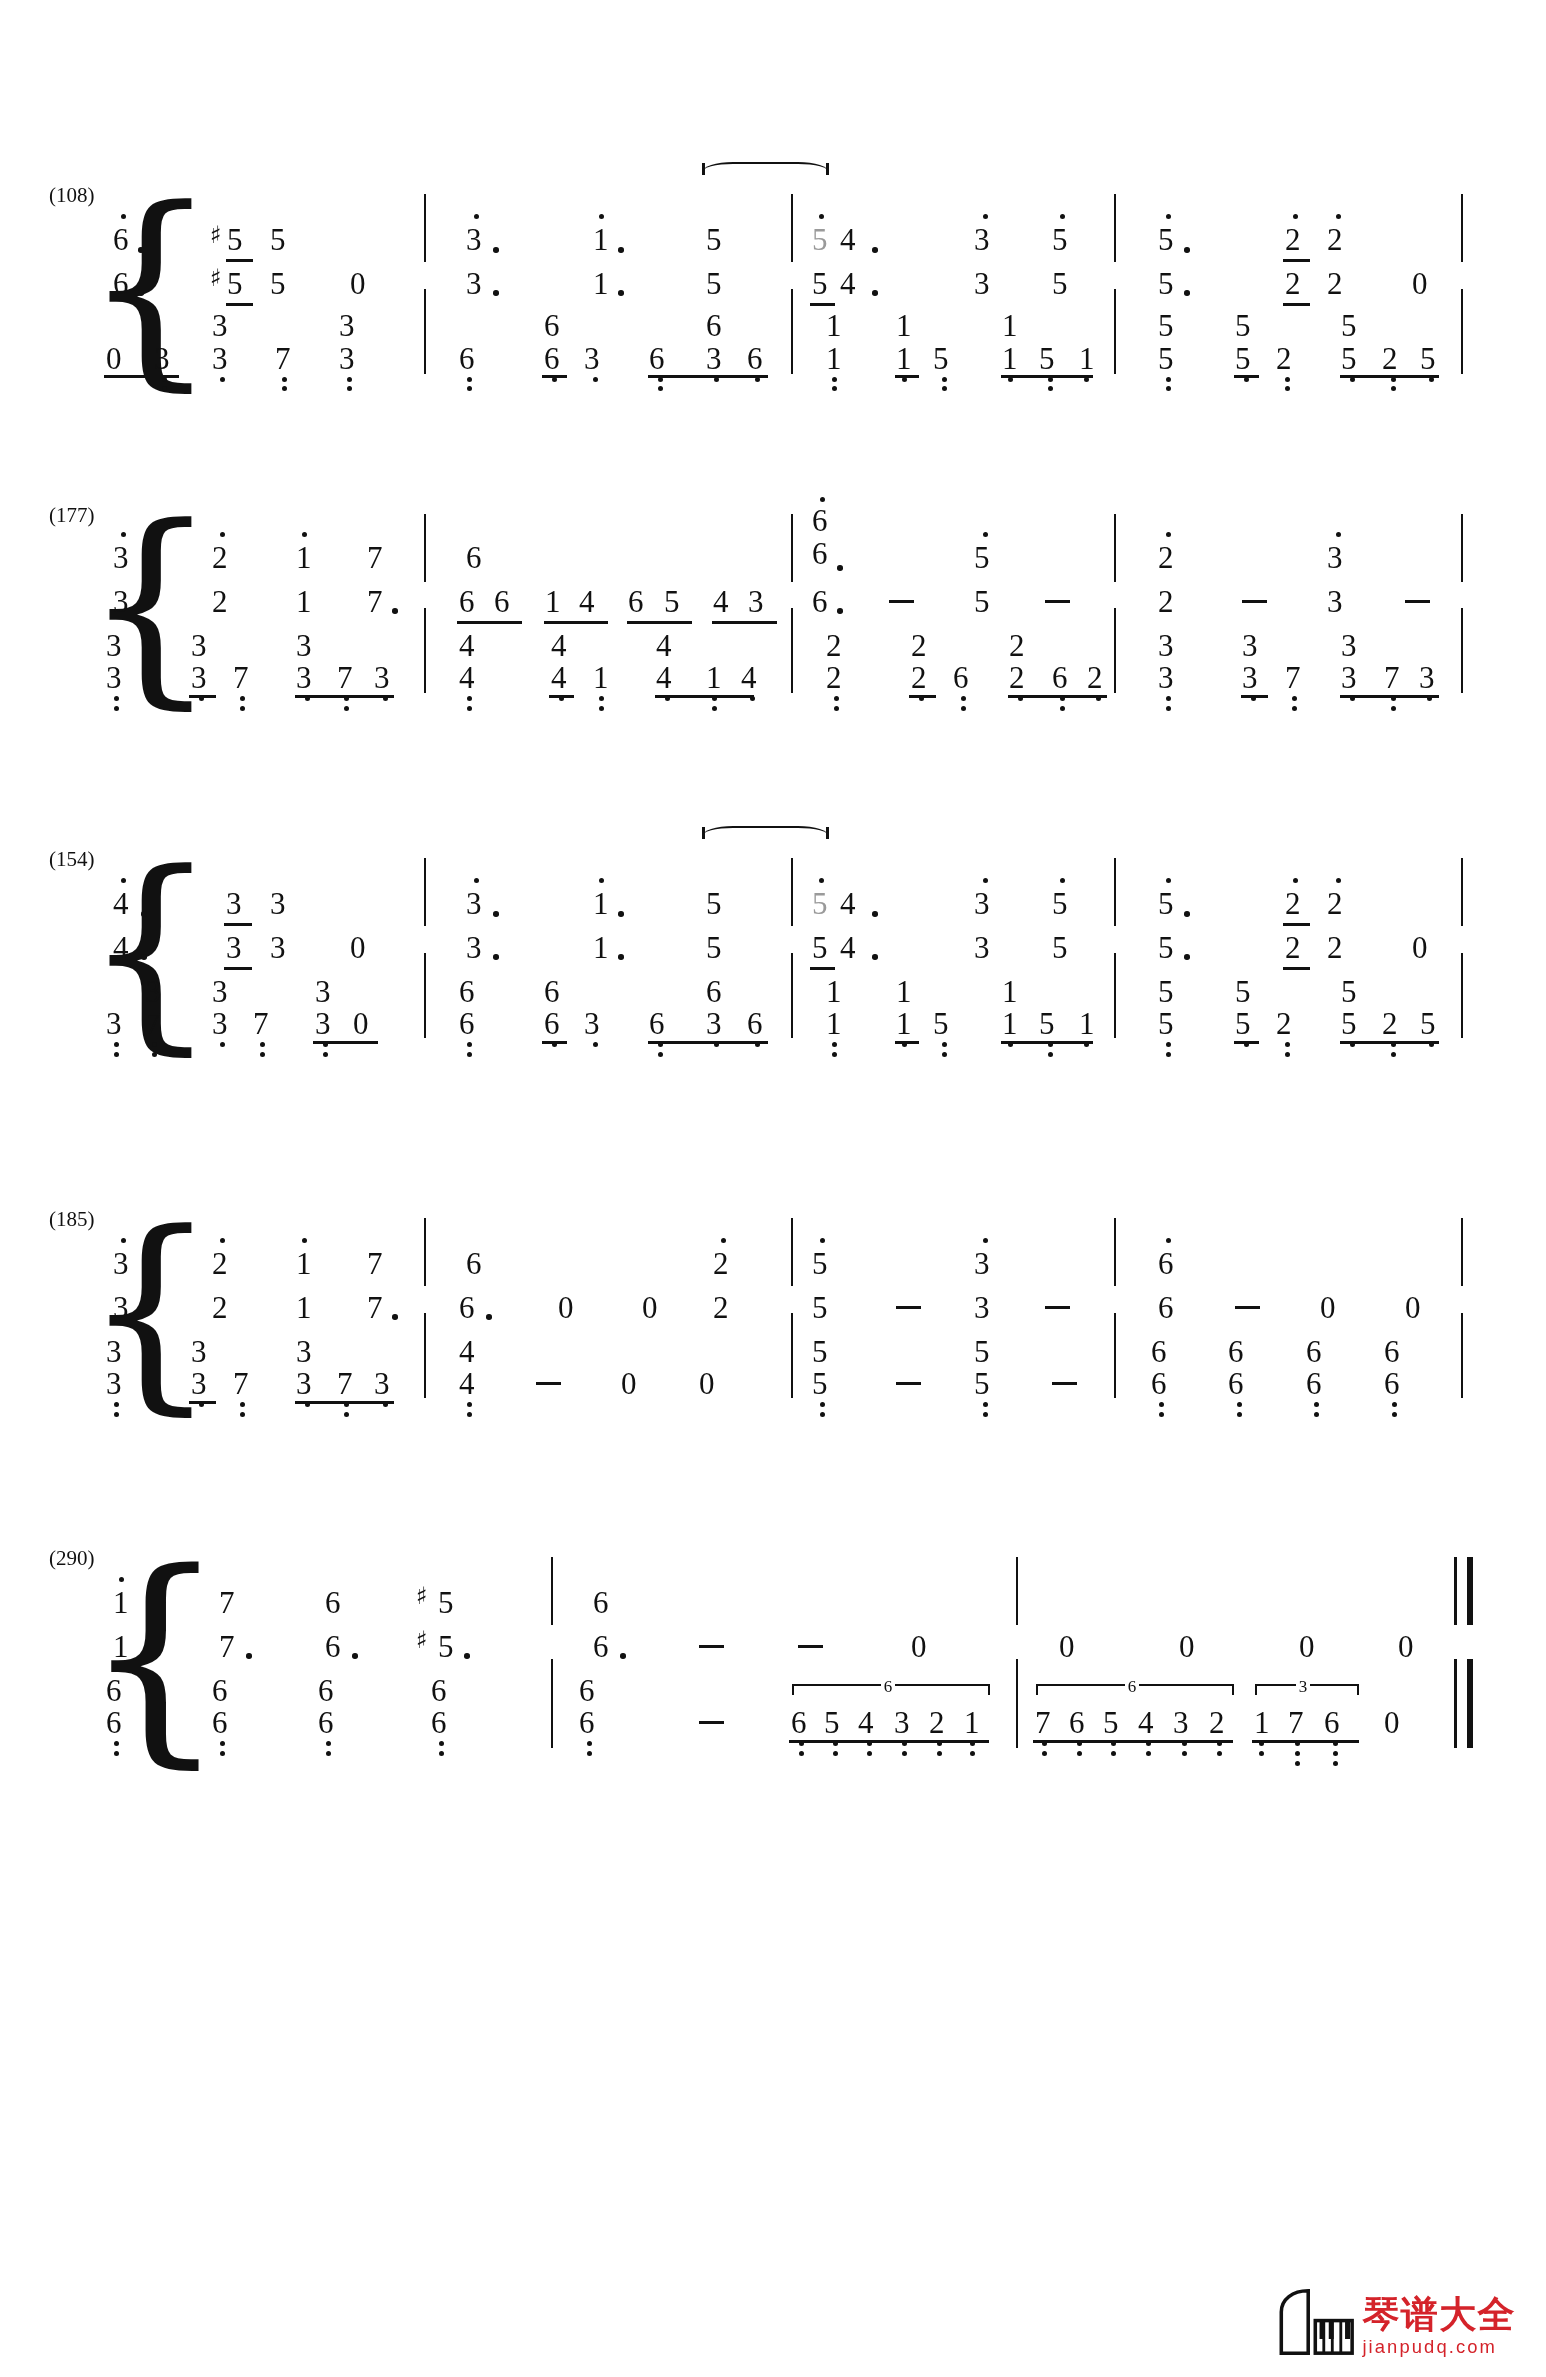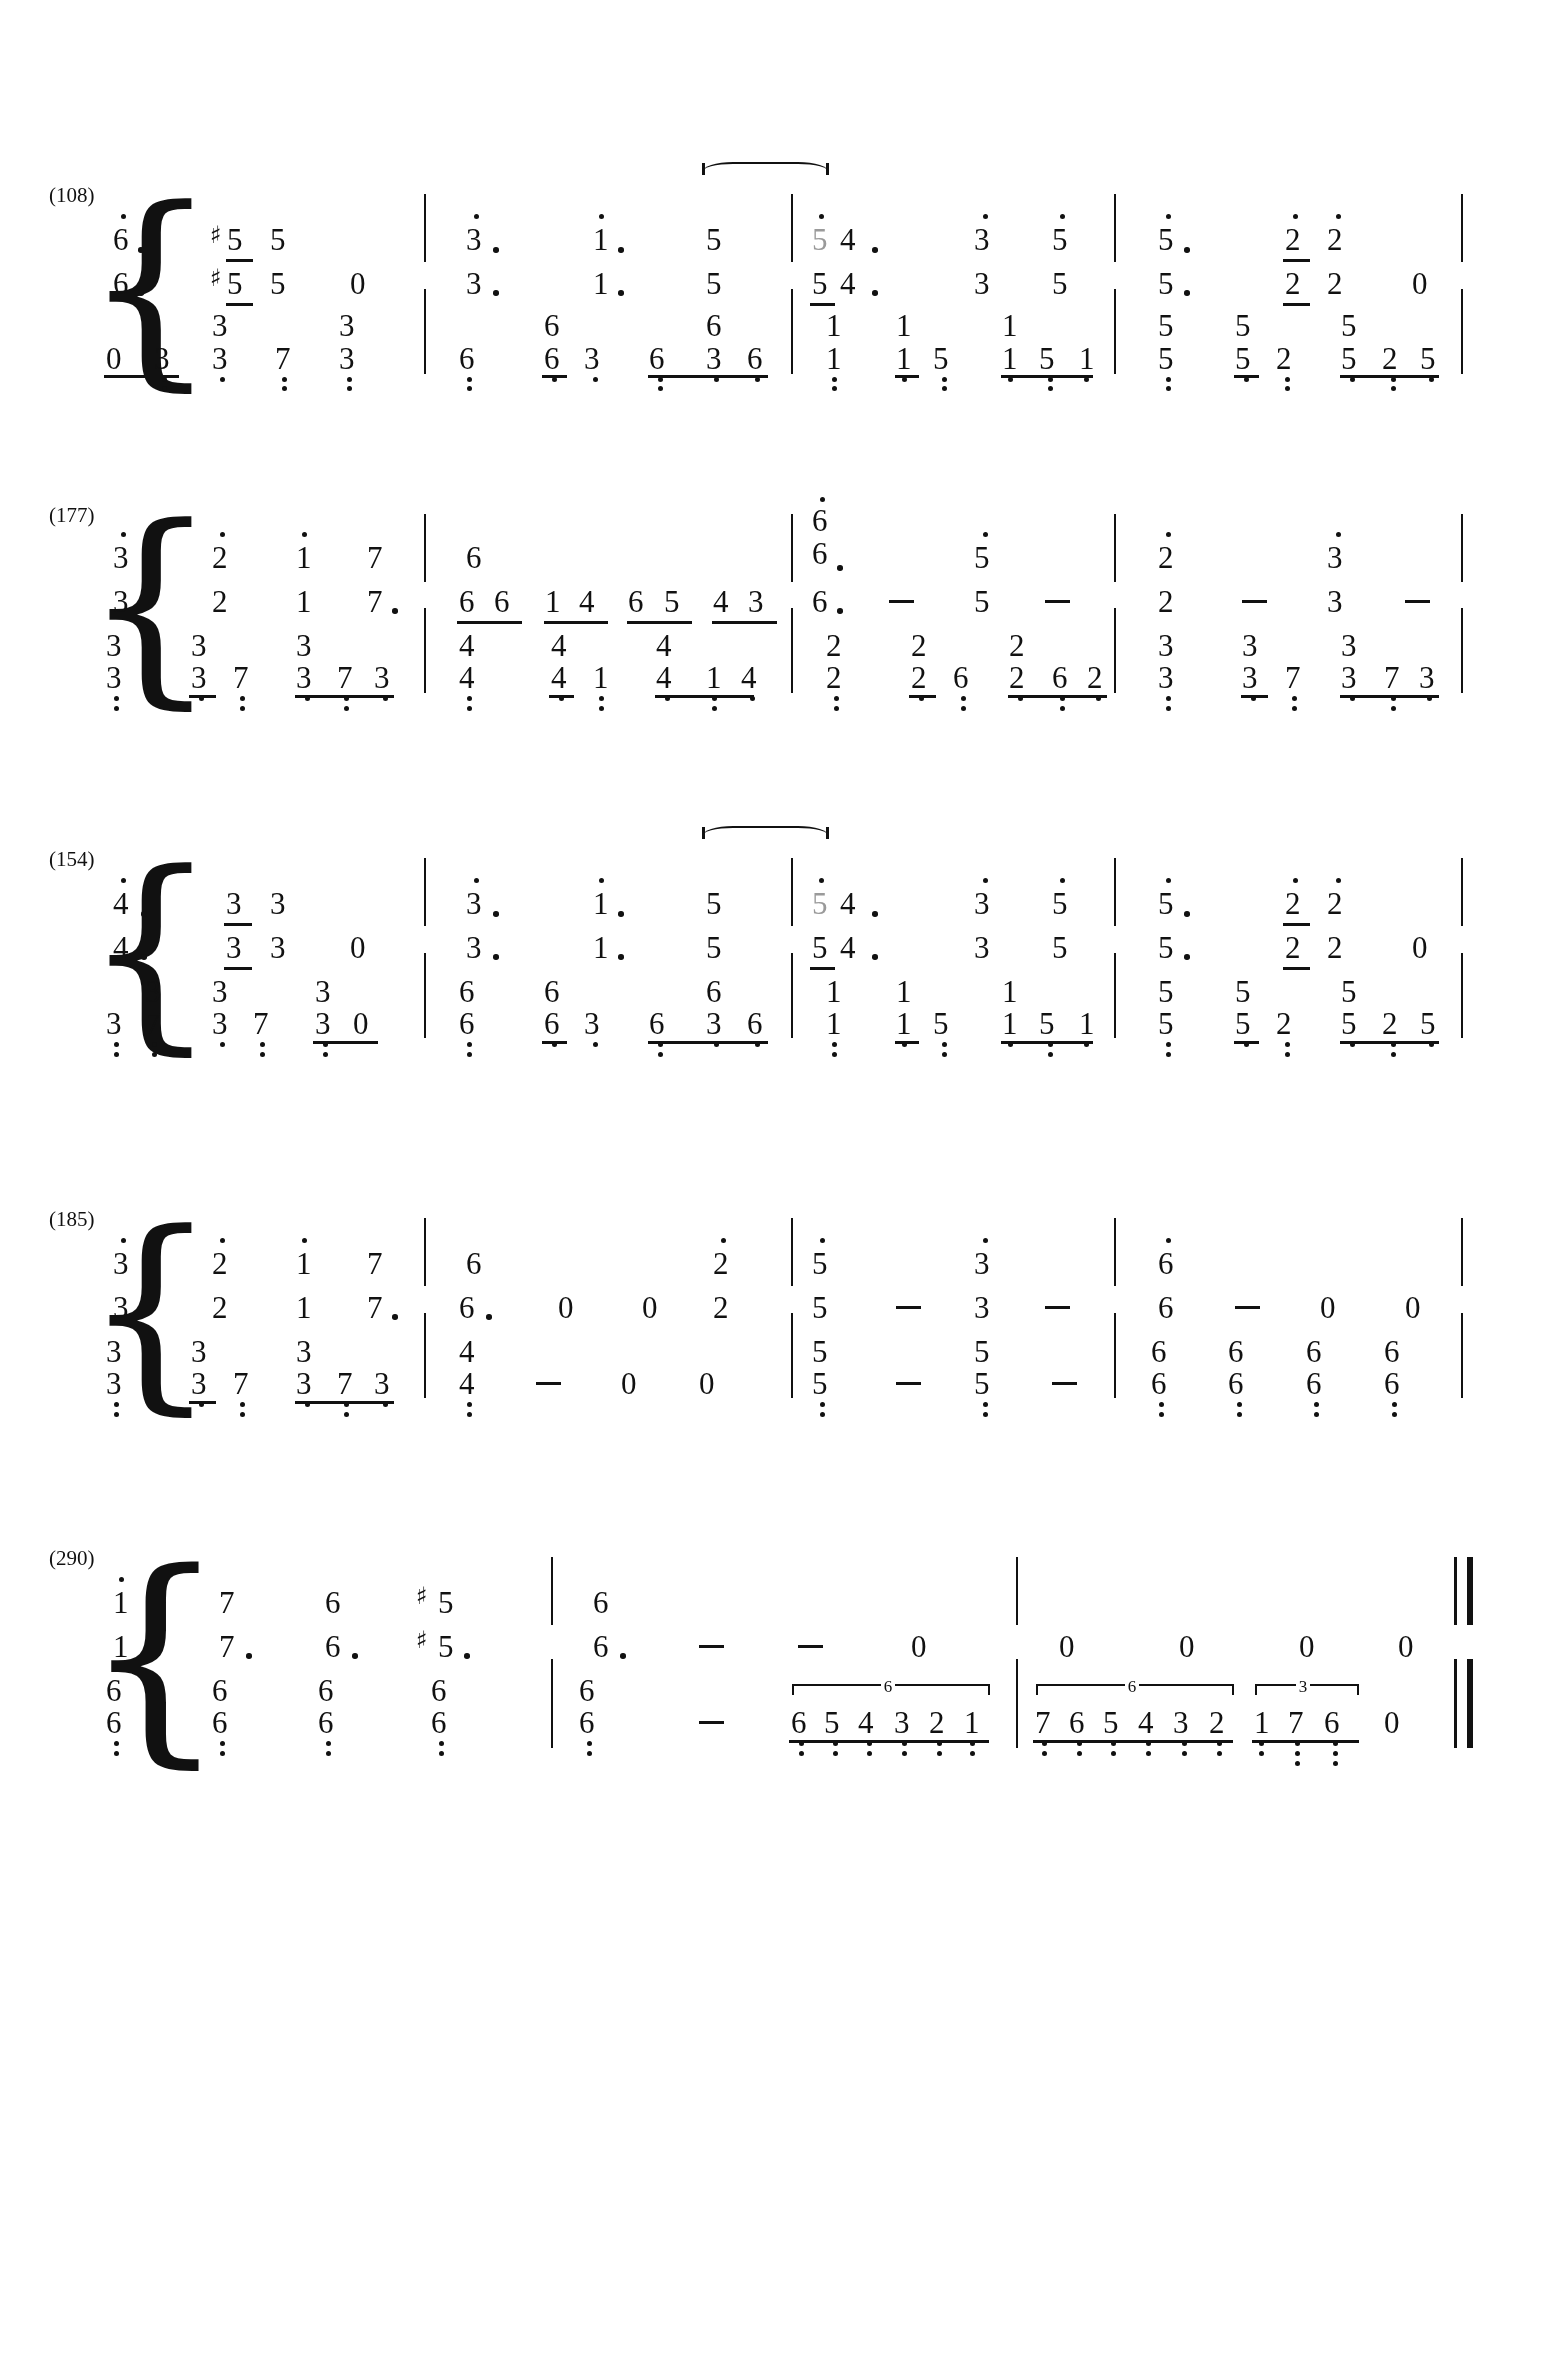--- a/index.html
+++ b/index.html
@@ -920,15 +920,33 @@
     <div class="dot-dn3" style="left:1295px;top:229px;"></div>
     <div class="note" style="left:1324px;top:175px;">6</div>
     <div class="dot-dn" style="left:1333px;top:209px;"></div>
     <div class="dot-dn2" style="left:1333px;top:219px;"></div>
     <div class="dot-dn3" style="left:1333px;top:229px;"></div>
     <div class="beam" style="left:1252px;top:208px;width:107px;"></div>
 
     <div class="note" style="left:1384px;top:175px;">0</div>
   </div>
 
+  <div class="watermark">
+    <div class="wm-logo">
+      <svg viewBox="0 0 110 96" width="78" height="68" xmlns="http://www.w3.org/2000/svg">
+        <path d="M6 92 L6 34 C6 16 22 4 44 4 L44 92 Z" fill="none" stroke="#111" stroke-width="5"></path>
+        <rect x="54" y="46" width="52" height="46" fill="none" stroke="#111" stroke-width="5"></rect>
+        <line x1="66" y1="46" x2="66" y2="92" stroke="#111" stroke-width="4"></line>
+        <line x1="78" y1="46" x2="78" y2="92" stroke="#111" stroke-width="4"></line>
+        <line x1="90" y1="46" x2="90" y2="92" stroke="#111" stroke-width="4"></line>
+        <rect x="60" y="46" width="7" height="26" fill="#111"></rect>
+        <rect x="73" y="46" width="7" height="26" fill="#111"></rect>
+        <rect x="96" y="46" width="7" height="26" fill="#111"></rect>
+      </svg>
+    </div>
+    <div class="wm-text">
+      <div class="wm-cn">琴谱大全</div>
+      <div class="wm-en">jianpudq.com</div>
+    </div>
+  </div>
 
 </div>
 
 
 </body></html>

